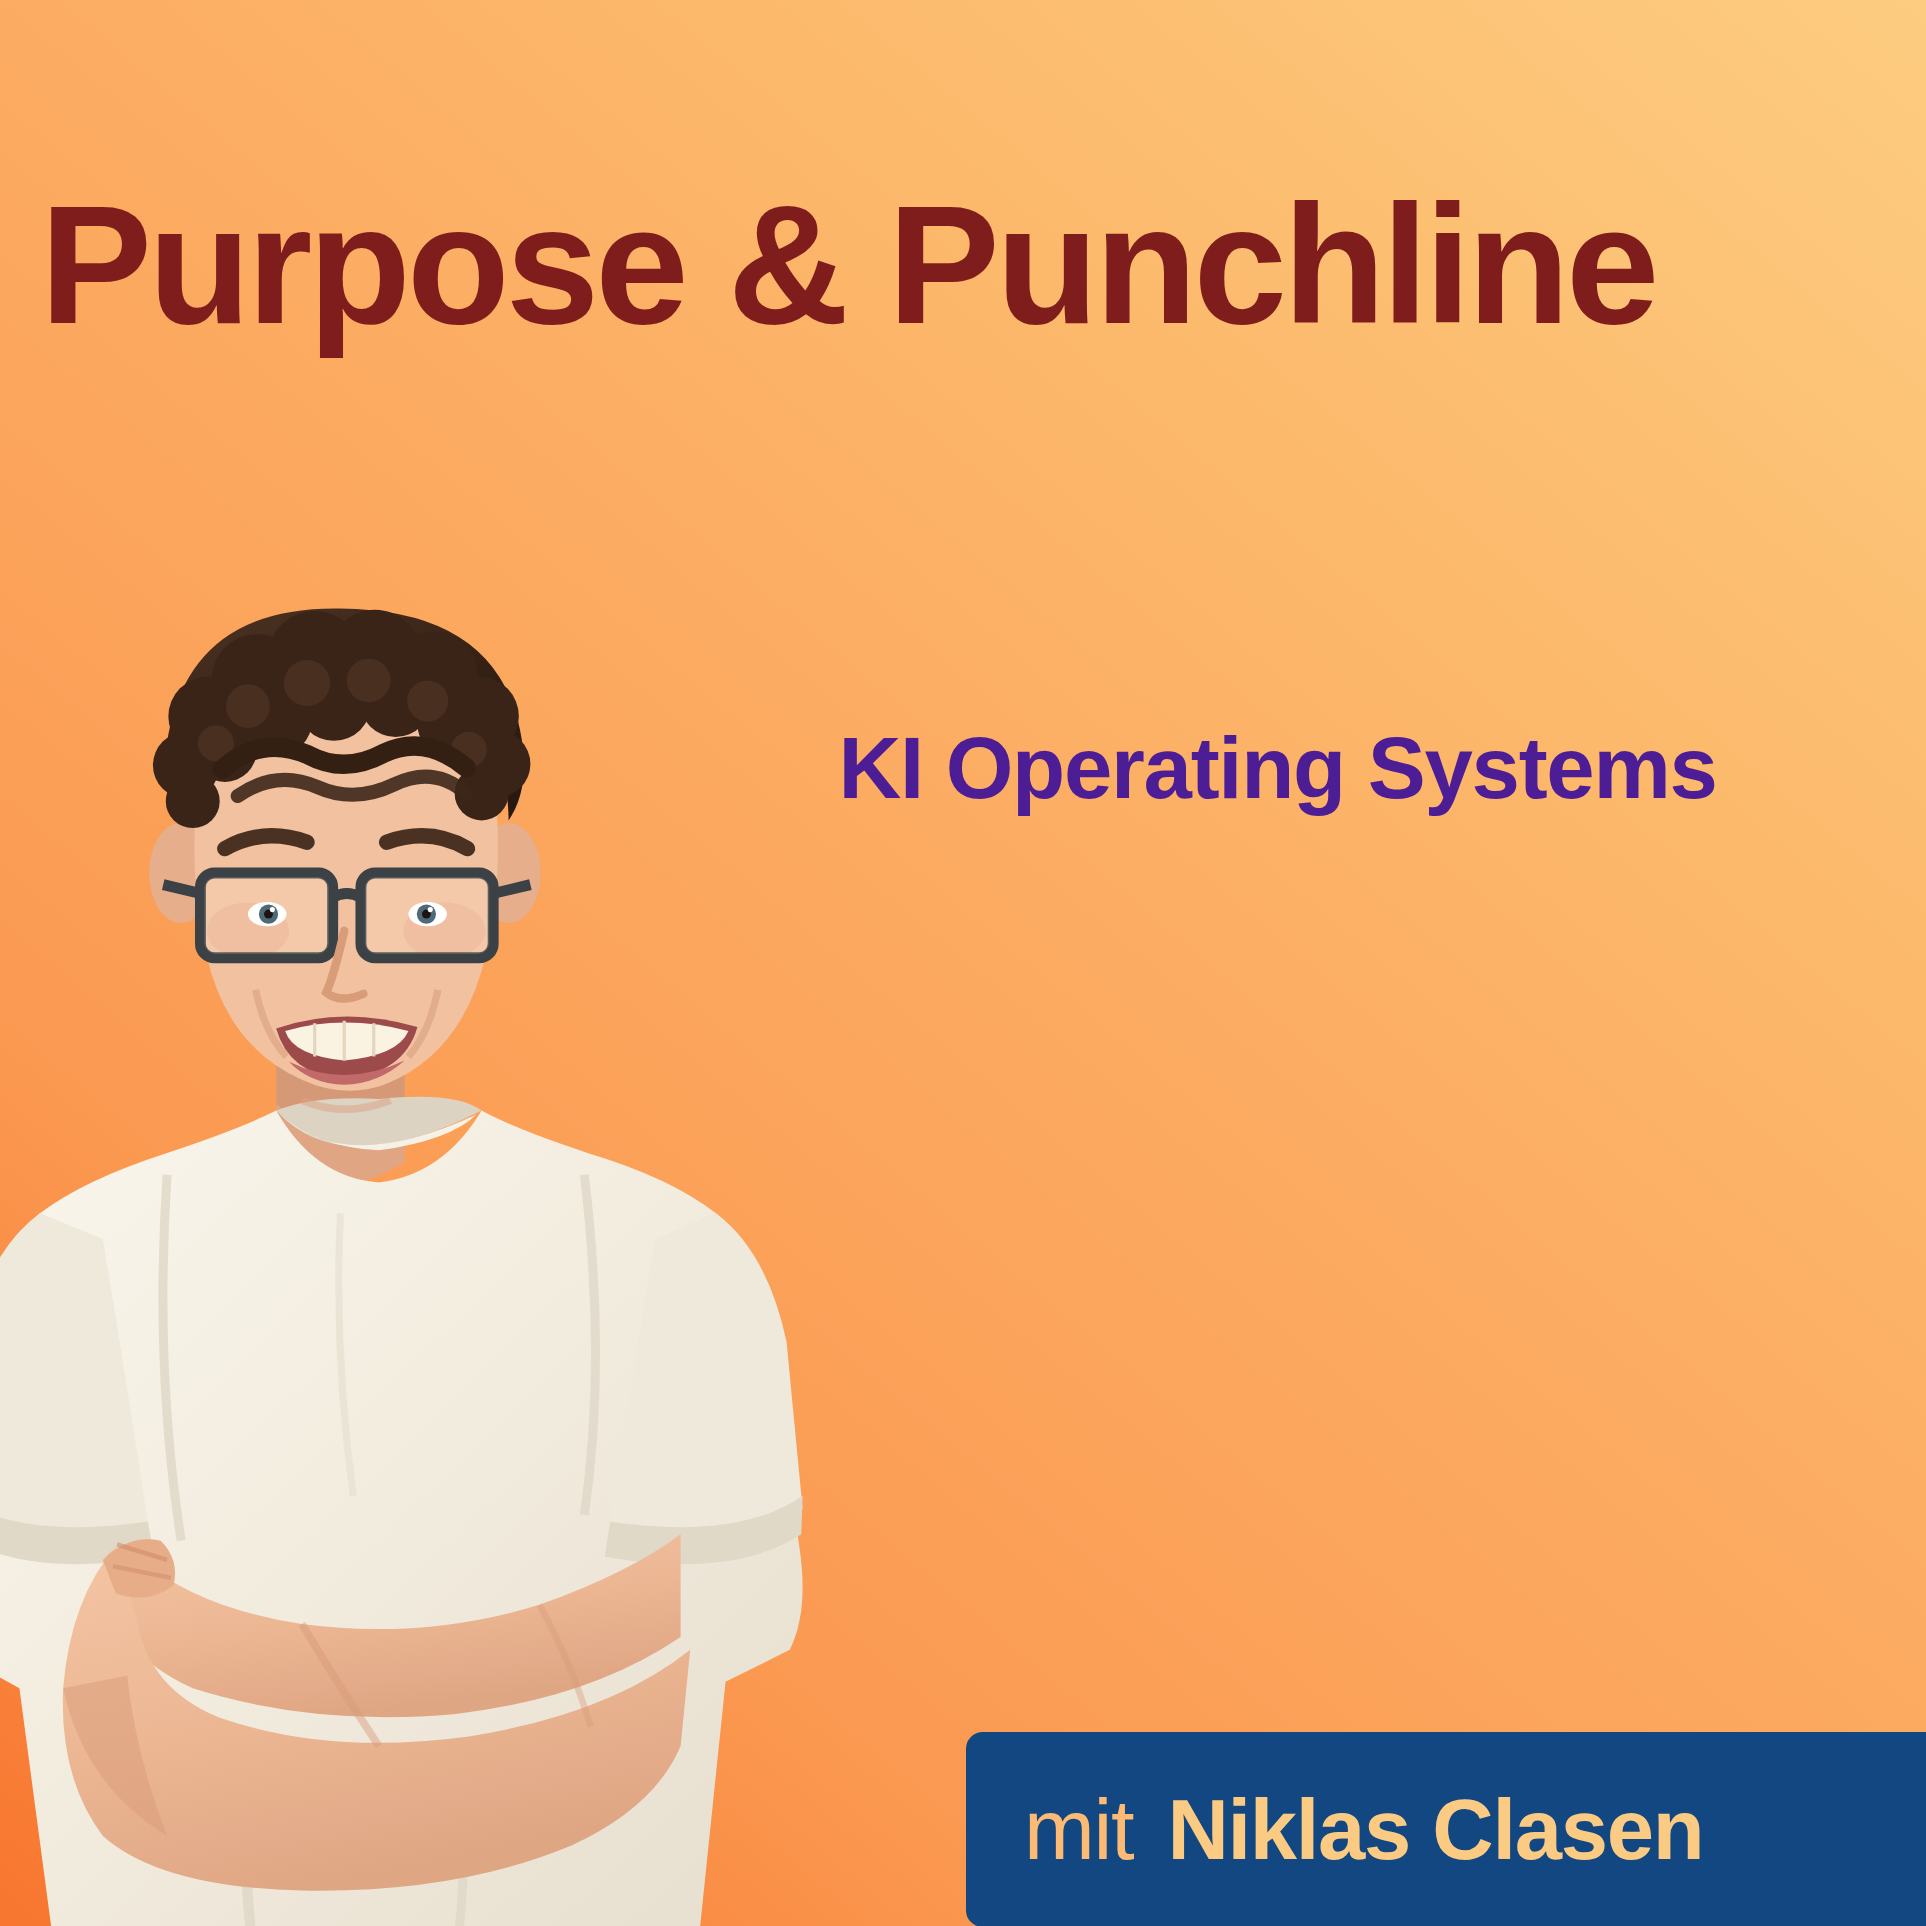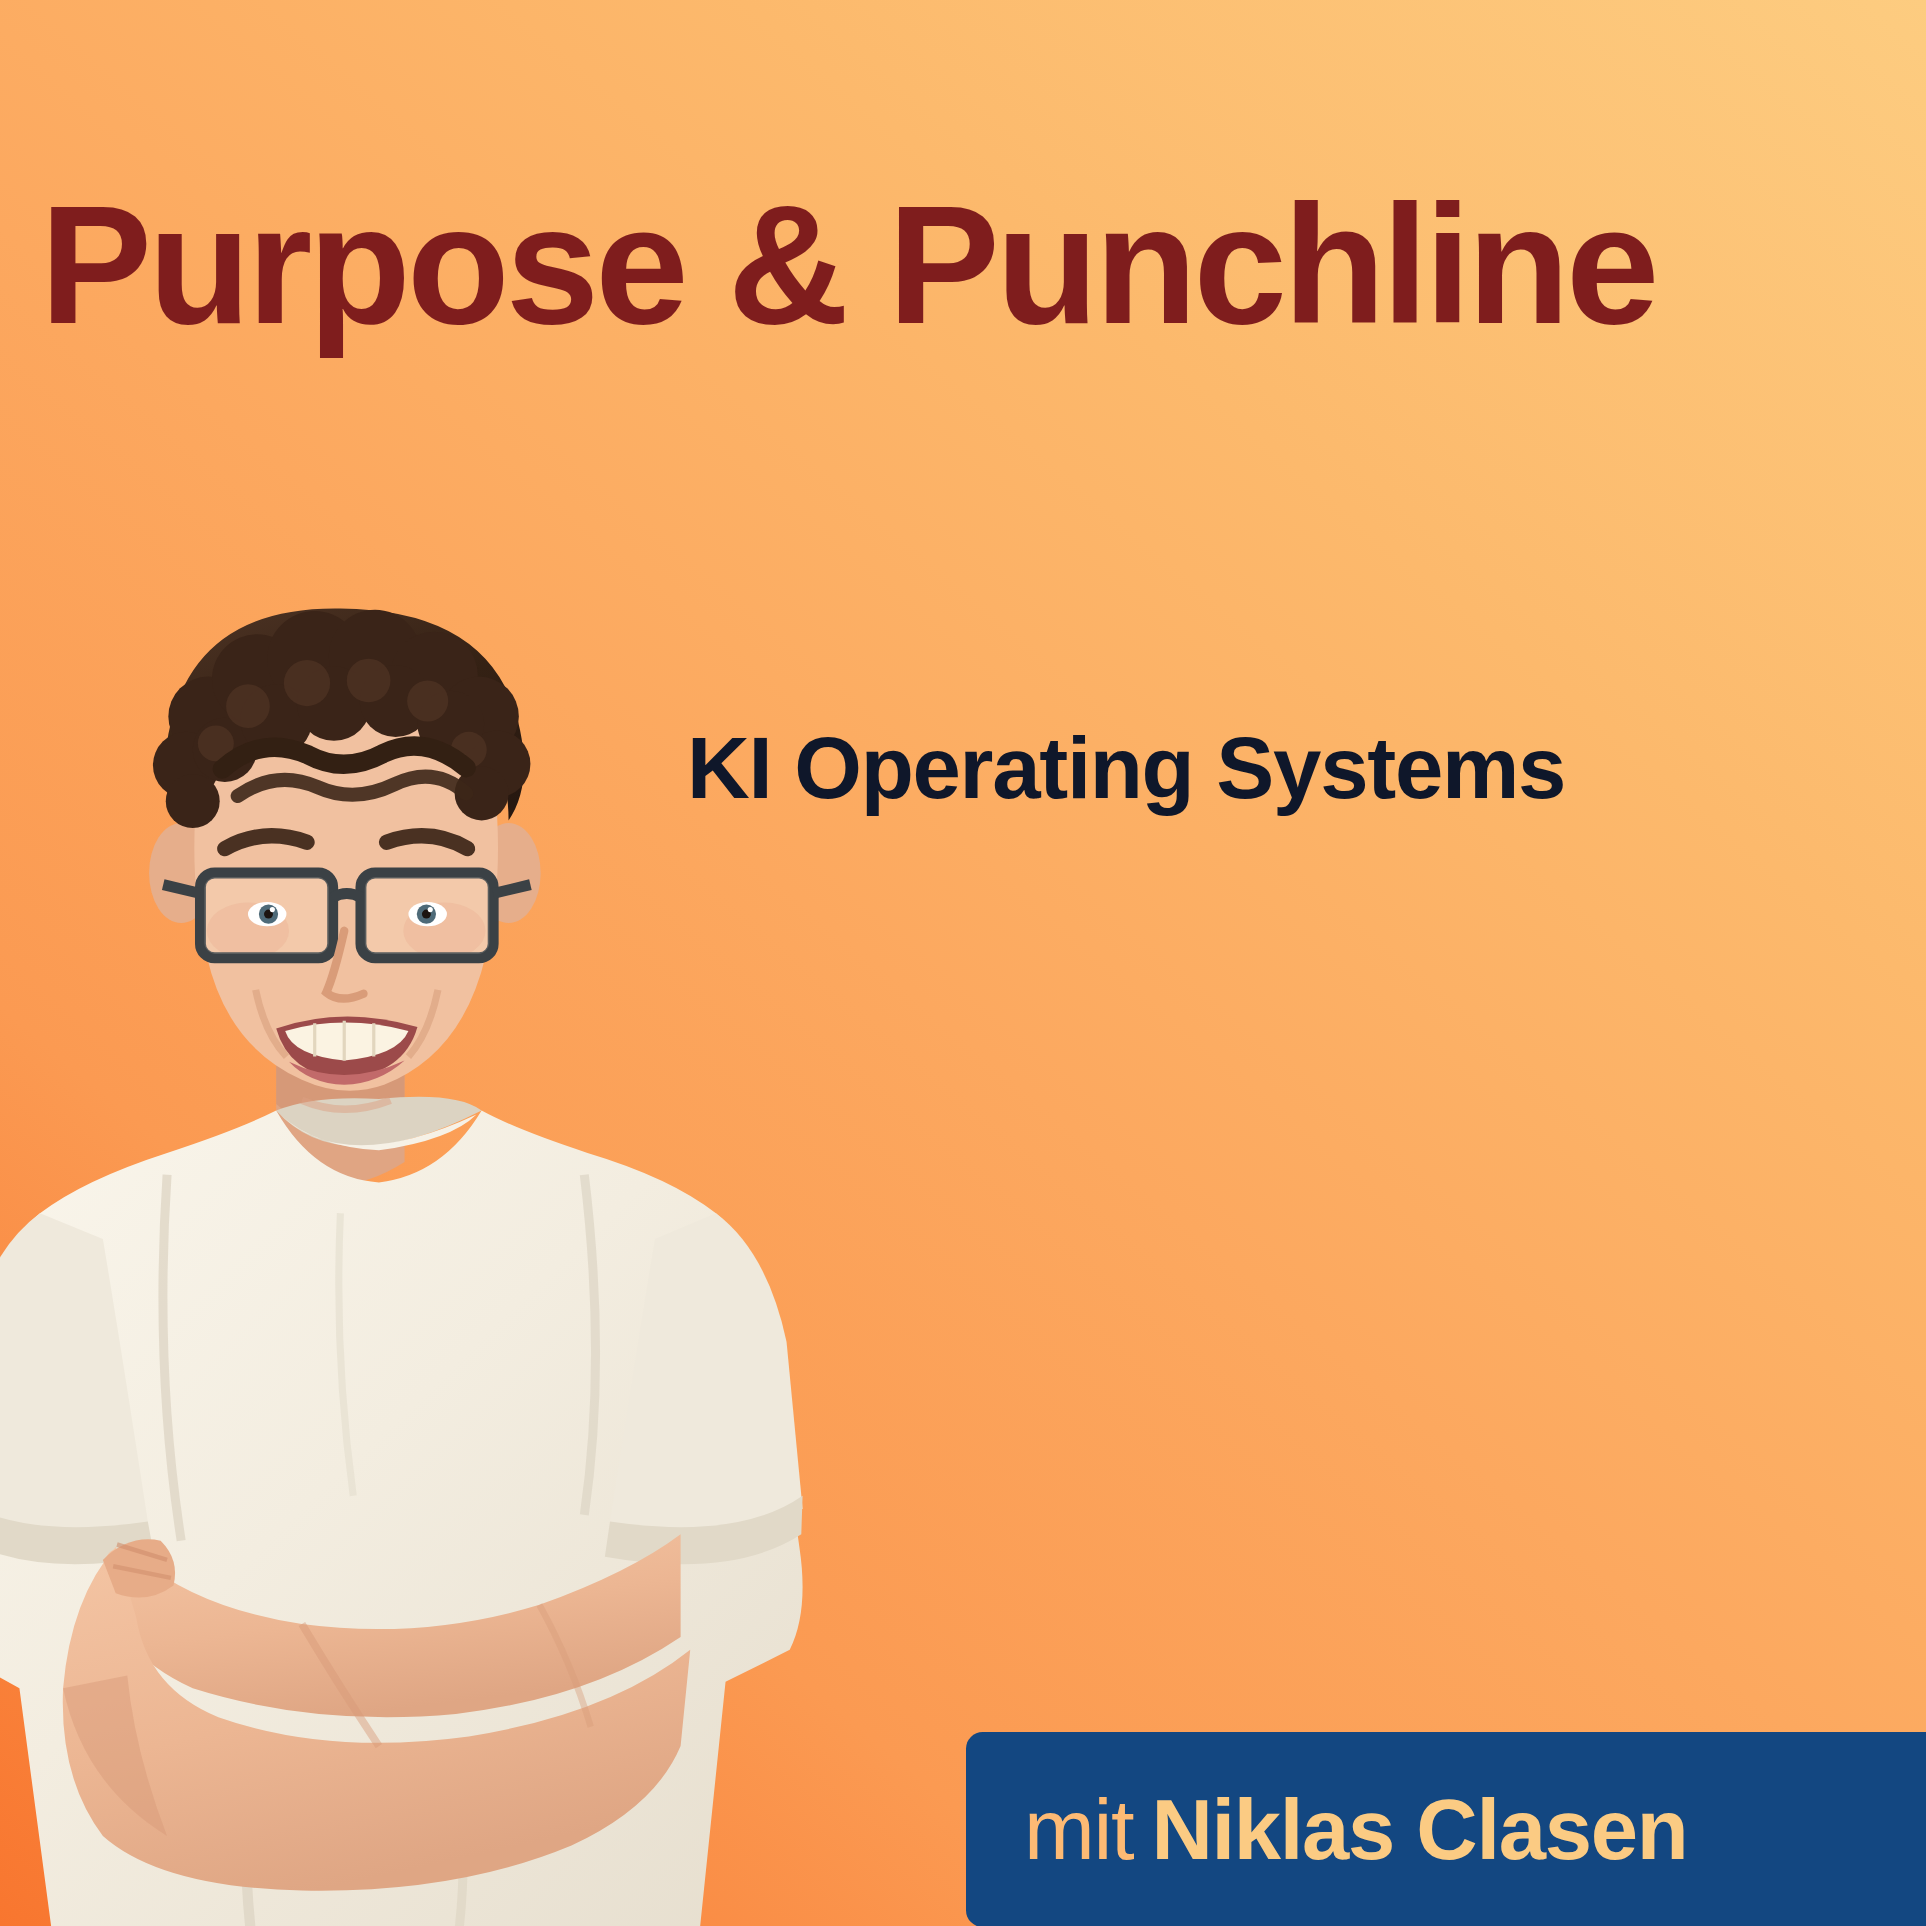--- a/index.html
+++ b/index.html
@@ -27,41 +27,42 @@
     letter-spacing:-3.9px;
     color:#7f1d1d;
     white-space:nowrap;
   }
 
   
   #subtitle {
     position:absolute;
     left:687px; top:706px;
     width:1181px;
-    color:#0f172a;
+    text-align:center;
+    color:#4c1d95;
     font-weight:700;
     font-size:87px;
     line-height:1.42;
     letter-spacing:-1.3px;
   }
   #subtitle .sub-line { display:block; white-space:nowrap; }
 
   
   #name-banner {
     position:absolute;
     left:966px; top:1732px;
     width:963px; height:195px;
     background:#134781;
     border-radius:16.7px 0 0 16.7px;
     display:flex; align-items:center;
     padding-left:58px;
     overflow:hidden;
   }
   #name-banner .mit   { color:#fdba74; font-size:85px; font-weight:400; letter-spacing:-1.3px; }
-  #name-banner .person{ color:#FBCB83; font-size:85px; font-weight:700; letter-spacing:-1.3px; margin-left:18px; white-space:nowrap; }
+  #name-banner .person{ color:#FBCB83; font-size:85px; font-weight:700; letter-spacing:-1.3px; margin-left:34px; white-space:nowrap; }
 
   
   #portrait {
     position:absolute;
     left:-109px; top:597px;
     width:1040px; height:1332px;
   }
   #portrait svg { display:block; width:100%; height:100%; }
 </style>
 </head>

